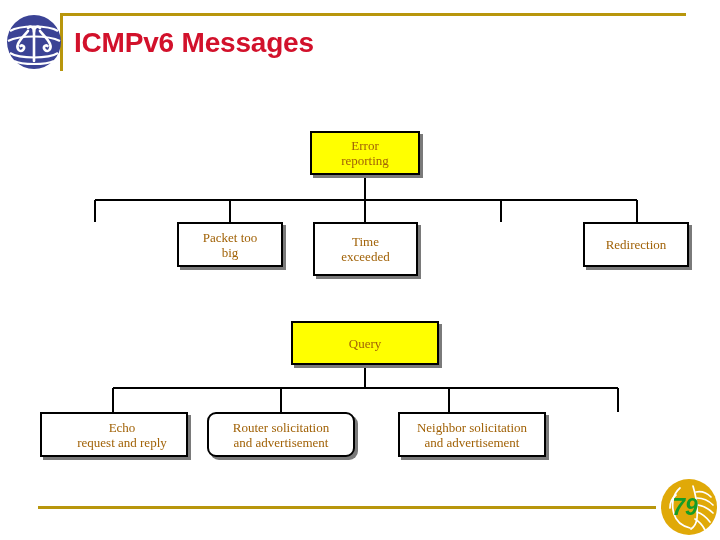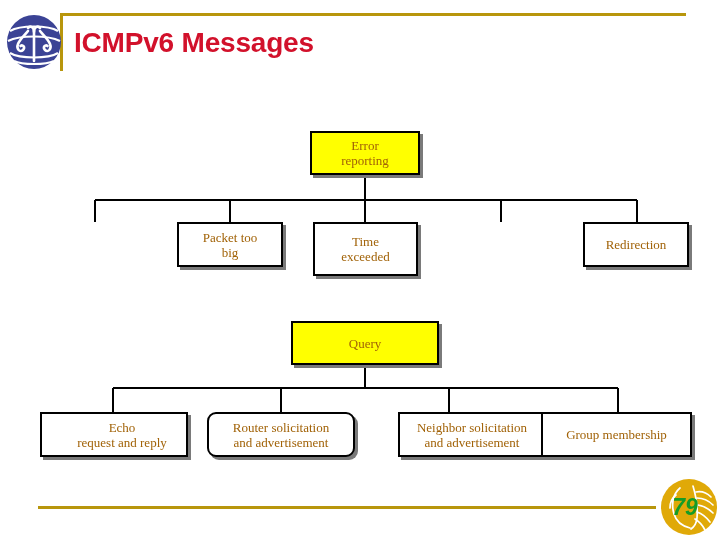--- a/index.html
+++ b/index.html
@@ -213,23 +213,20 @@
   <div class="node" style="left:207px; top:412px; width:148px; height:45px;border-radius:9px;">
     <span class="lbl">Router solicitation
 and advertisement</span>
   </div>
 
   <div class="node" style="left:374px; top:412px; width:148px; height:45px;margin-left:24px;">
     <span class="lbl">Neighbor solicitation
 and advertisement</span>
   </div>
 
-  <div class="node" style="left:541px; top:412px; width:151px; height:45px;">
-    <span class="lbl">Group membership</span>
-  </div>
 
   <div class="ftr-rule"></div>
 
   <svg class="page-badge" viewBox="0 0 58 58">
     <circle cx="29" cy="29" r="28" fill="#e0a908"></circle>
     <g fill="none" stroke="#ffffff" stroke-width="1.7" stroke-linecap="round">
       <path d="M20 10 C 13 16, 11 26, 14 36 C 16 43, 22 48, 30 50"></path>
       <path d="M33 8 C 36 18, 38 28, 37 40 C 36.5 45, 34 49, 31 51"></path>
       <path d="M36 14 C 41 13, 47 15, 51 19"></path>
       <path d="M37 20 C 43 20, 49 23, 53 27"></path>

